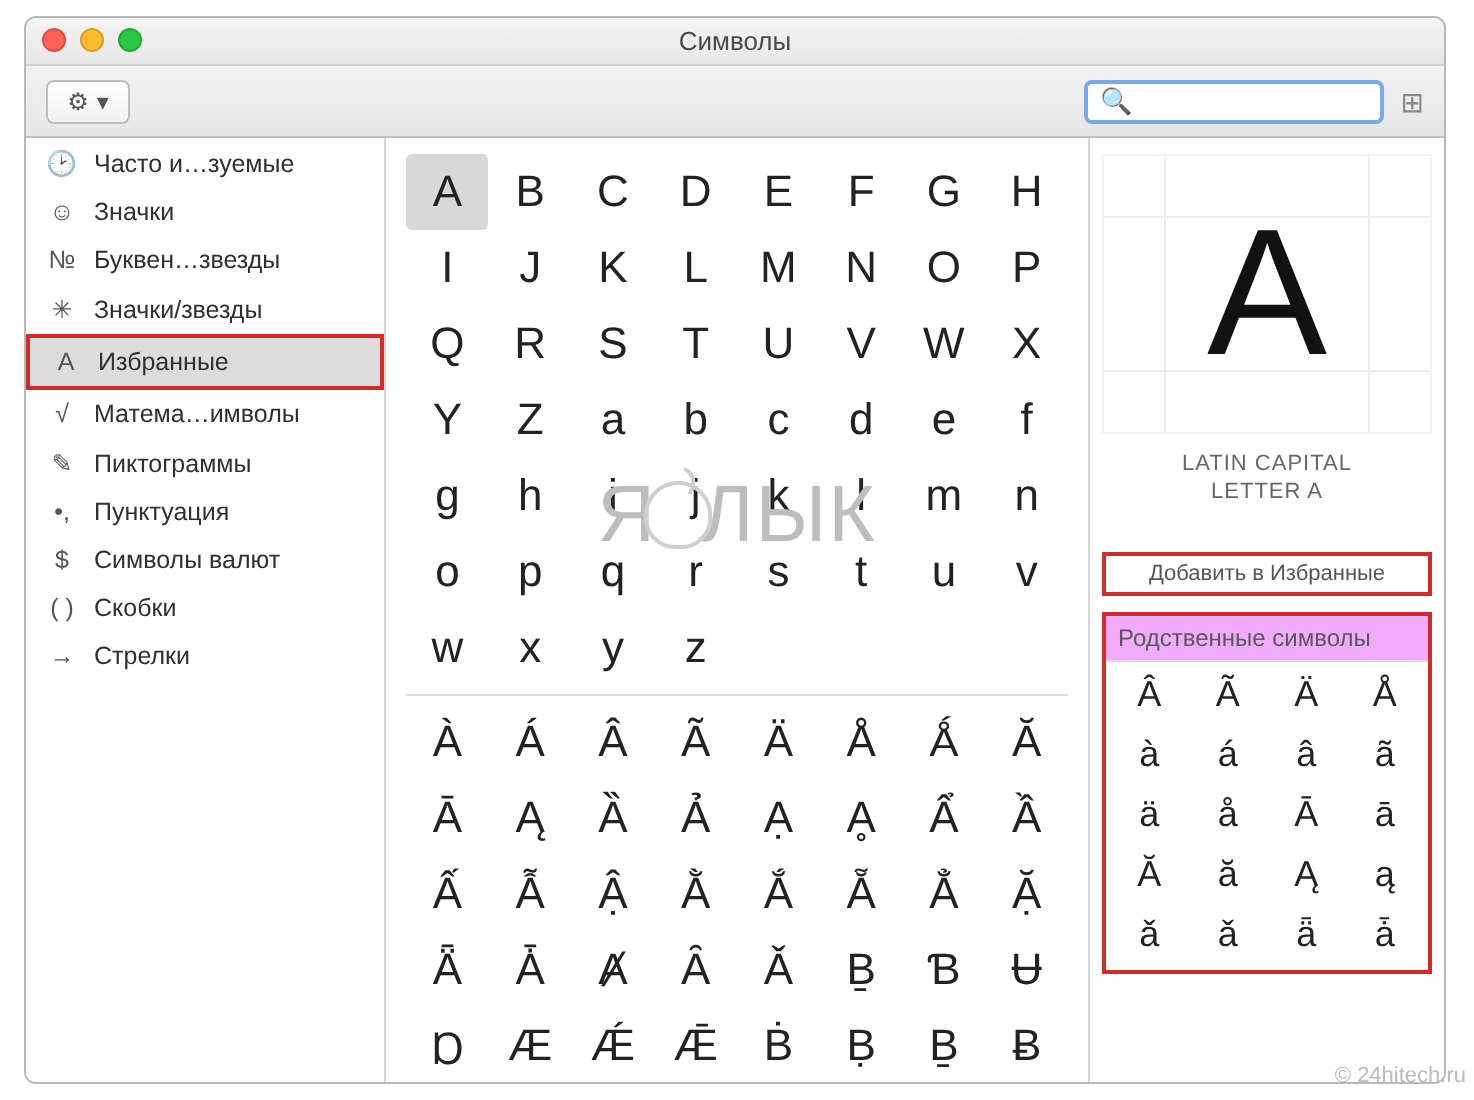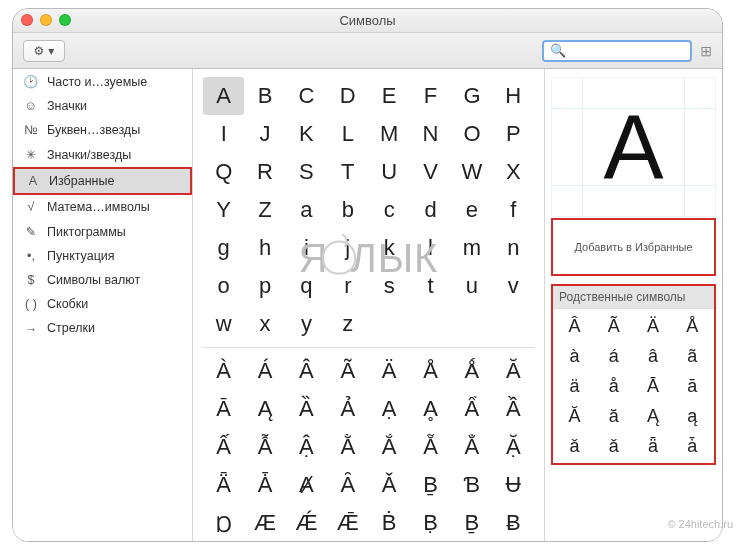--- a/index.html
+++ b/index.html
@@ -11,21 +11,21 @@
     width: 737px;
     height: 550px;
     overflow: hidden;
     position: relative;
   }
   .window {
     width: 711px;
     height: 534px;
     margin: 8px 0 0 12px;
     border: 1px solid #b9b9b9;
-    border-radius: 16px;
+    border-radius: 6px;
     overflow: hidden;
     background: linear-gradient(#ececec,#e5e5e5 60px,#f6f6f6 60px);
     position: relative;
   }
   .titlebar {
     height: 24px;
     display: flex;
     align-items: center;
     justify-content: center;
     position: relative;
@@ -108,27 +108,27 @@
       linear-gradient(#e3eef8,#e3eef8) 0 30px/100% 1px no-repeat,
       linear-gradient(#e3eef8,#e3eef8) 0 calc(100% - 30px)/100% 1px no-repeat,
       #fff;
     display:flex;align-items:center;justify-content:center;
     border:1px solid #eef3f8;
   }
   .bigA{font-size:90px;font-weight:500;color:#111;}
   .charname{font-size:11px;color:#666;text-align:center;letter-spacing:.5px;margin-top:8px;line-height:1.3;}
   .addfav{
     border:2px solid #d12c2c; font-size:11px;color:#555;
-    text-align:center;padding:21px 2px;margin-top:1px;
+    text-align:center;padding:3px 2px;margin-top:22px;
   }
   .related-wrap{border:2px solid #d12c2c;margin-top:8px;}
-  .related-head{background:#e5e5e5;padding:4px 6px;border-bottom:1px solid #ddd;font-size:12px;color:#595959;}
+  .related-head{background:#f0abfc;padding:4px 6px;border-bottom:1px solid #ddd;font-size:12px;color:#595959;}
   .relgrid{display:flex;flex-wrap:wrap;padding:2px;}
   .relgrid span{width:25%;height:30px;display:flex;align-items:center;justify-content:center;font-size:18px;color:#222;}
-  .sitecredit{position:absolute;right:4px;bottom:20px;font-size:11px;color:#bbb;}
+  .sitecredit{position:absolute;right:4px;bottom:6px;font-size:11px;color:#bbb;}
 </style>
 </head>
 <body>
 
 <div class="window">
   <div class="titlebar">
     <div class="traffic">
       <div class="tl red"></div>
       <div class="tl yellow"></div>
       <div class="tl green"></div>
@@ -325,20 +325,24 @@
       <div class="watermark">
         <span>Я</span>
         <span class="apple"></span>
         <span>ЛЫК</span>
       </div>
     </div>
 
     <div class="detail">
       <div class="preview">
         <div class="bigA">A</div>
+      </div>
+      <div class="charname">
+        <span>LATIN CAPITAL</span><br>
+        <span>LETTER A</span>
       </div>
       <div class="addfav">Добавить в Избранные</div>
       <div class="related-wrap">
         <div class="related-head">Родственные символы</div>
         <div class="relgrid" id="relgrid">
             <span>Â</span>
             <span>Ã</span>
             <span>Ä</span>
             <span>Å</span>
             <span>à</span>

